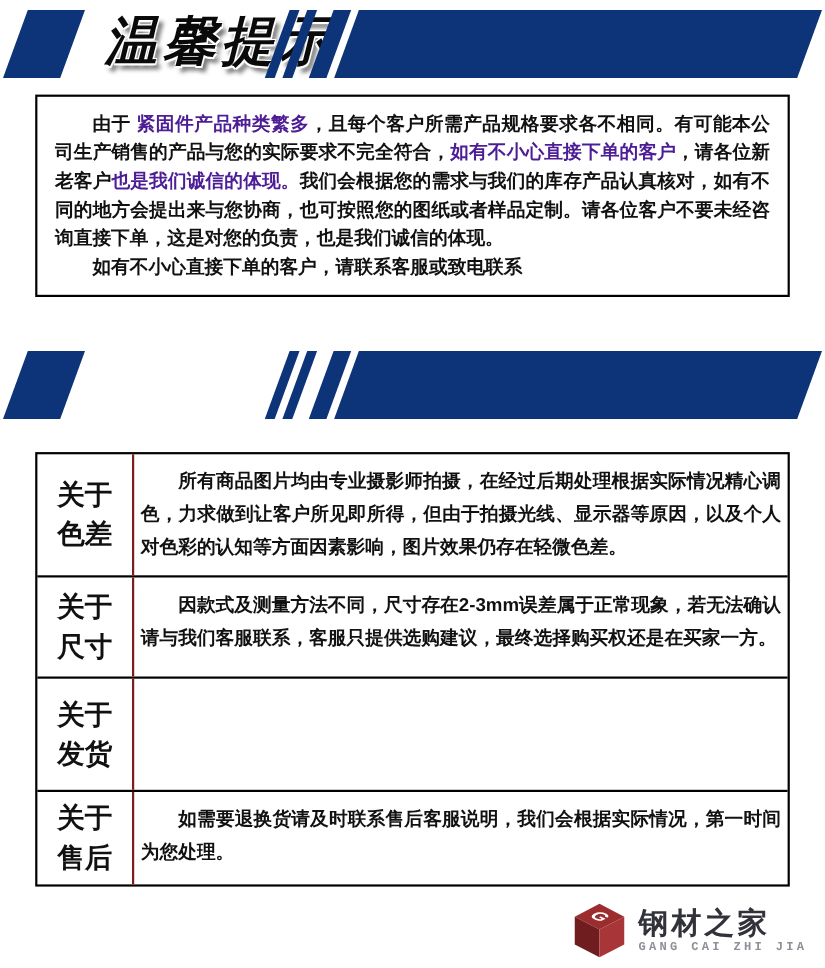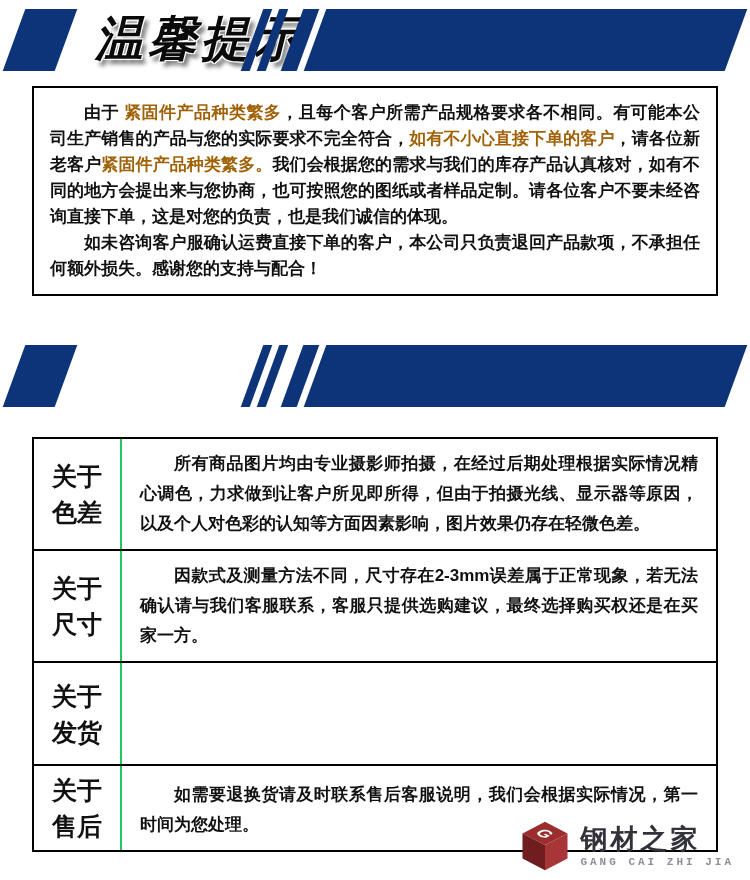--- a/index.html
+++ b/index.html
@@ -32,40 +32,40 @@
   
   .notice-box {
     margin: 14px 32px 0 32px;
     border: 2px solid #000000;
     padding: 12px 16px 12px 16px;
   }
   .notice-box p {
     font-size: 17px; line-height: 26px; font-weight: bold;
     text-align: justify; text-indent: 2em; color: #111111;
   }
-  .notice-box .hl { color: #a16207; }
+  .notice-box .hl { color: #4c1d95; }
 
   
   .ntable {
     margin: 29px 32px 0 32px;
     border: 2px solid #000000;
   }
   .trow { display: flex; }
   .trow + .trow { border-top: 2px solid #000000; }
   .trow:nth-child(1) { min-height: 90px; }
   .trow:nth-child(2) { min-height: 92px; }
   .trow:nth-child(3) { min-height: 103px; }
   .trow:nth-child(4) { min-height: 86px; }
   .tlabel {
     width: 88px; flex: 0 0 88px;
-    border-right: 2px solid #22c55e;
+    border-right: 2px solid #7f1d1d;
     display: flex; flex-direction: column; justify-content: center; align-items: center;
     font-size: 25px; line-height: 36px; font-weight: bold; color: #111111;
   }
-  .tcontent { flex: 1; display: flex; align-items: flex-end; padding: 10px 18px; }
+  .tcontent { flex: 1; display: flex; align-items: flex-start; padding: 10px 6px; }
   .tcontent p {
     font-size: 17px; line-height: 30px; font-weight: bold;
     text-align: justify; text-indent: 2em; color: #111111;
   }
 
   
   .logo-row {
     position: absolute; right: 16px; bottom: 6px;
     display: flex; align-items: center; gap: 8px;
   }
@@ -85,22 +85,22 @@
   <h2 class="banner-title">温馨提示</h2>
   <div class="pgram s1"></div>
   <div class="pgram s2"></div>
   <div class="pgram big-block">
     <div class="notch"></div>
   </div>
 </div>
 
 <div class="notice-box">
   <div>
-      <p><span>由于 </span><span class="hl">紧固件产品种类繁多</span><span>，且每个客户所需产品规格要求各不相同。有可能本公司生产销售的产品与您的实际要求不完全符合，</span><span class="hl">如有不小心直接下单的客户</span><span>，请各位新老客户</span><span class="hl">紧固件产品种类繁多。</span><span>我们会根据您的需求与我们的库存产品认真核对，如有不同的地方会提出来与您协商，也可按照您的图纸或者样品定制。请各位客户不要未经咨询直接下单，这是对您的负责，也是我们诚信的体现。</span></p>
-      <p><span>如未咨询客户服确认运费直接下单的客户，本公司只负责退回产品款项，不承担任何额外损失。感谢您的支持与配合！</span></p>
+      <p><span>由于 </span><span class="hl">紧固件产品种类繁多</span><span>，且每个客户所需产品规格要求各不相同。有可能本公司生产销售的产品与您的实际要求不完全符合，</span><span class="hl">如有不小心直接下单的客户</span><span>，请各位新老客户</span><span class="hl">也是我们诚信的体现。</span><span>我们会根据您的需求与我们的库存产品认真核对，如有不同的地方会提出来与您协商，也可按照您的图纸或者样品定制。请各位客户不要未经咨询直接下单，这是对您的负责，也是我们诚信的体现。</span></p>
+      <p><span>如有不小心直接下单的客户，请联系客服或致电联系</span></p>
     </div>
 </div>
 
 <div class="banner banner2">
   <div class="pgram left-block"></div>
   <div class="pgram s1"></div>
   <div class="pgram s2"></div>
   <div class="pgram big-block">
     <div class="notch"></div>
   </div>

